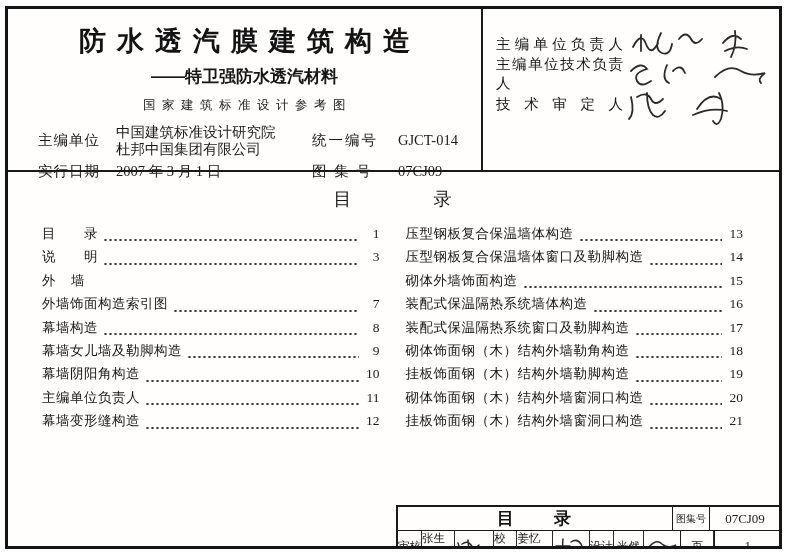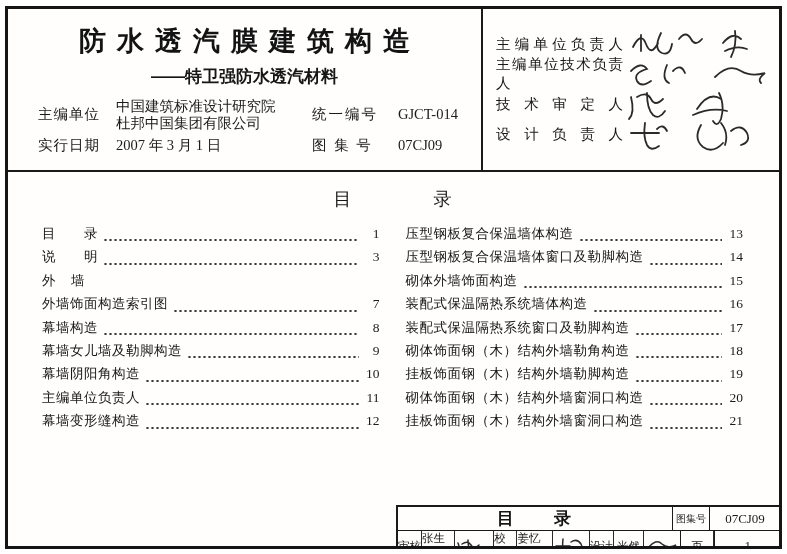--- a/index.html
+++ b/index.html
@@ -88,20 +88,21 @@
 </head>
 <body>
 
 <div class="paper"></div>
 <div class="sheet">
 
   <div class="hdr">
     <div class="hdr-left">
       <div class="doc-title">防水透汽膜建筑构造</div>
       <div class="doc-subtitle">——特卫强防水透汽材料</div>
+      <div class="doc-note">国家建筑标准设计参考图</div>
       <div class="info">
         <div class="info-row">
           <span class="i-label">主编单位</span>
           <span class="i-main">
             <span>中国建筑标准设计研究院</span><br>
             <span>杜邦中国集团有限公司</span>
           </span>
           <span class="i-label2">统一编号</span>
           <span class="i-val2">GJCT-014</span>
         </div>
@@ -135,29 +136,20 @@
       </div>
       <div class="sig-row">
         <span class="sig-label">技术审定人</span>
         <span class="sig-ink">
           <svg width="150" height="40" viewBox="0 0 150 40">
               <path class="ink" d="M4 12 q4 16 -2 22 M10 12 q10 -6 14 2 t12 0 M20 8 q0 16 6 22 q6 5 12 -4"></path>
               <path class="ink" d="M70 24 q12 -18 24 -10 M66 30 q18 -8 34 -4 M92 8 q6 12 2 26 q-4 9 -8 2"></path>
             </svg>
         </span>
       </div>
-      <div class="sig-row">
-        <span class="sig-label">设计负责人</span>
-        <span class="sig-ink">
-          <svg width="150" height="40" viewBox="0 0 150 40">
-              <path class="ink" d="M4 18 h28 M18 8 q-2 14 2 22 q4 7 12 1 M30 14 q6 -6 10 2"></path>
-              <path class="ink" d="M74 10 q-8 14 2 22 q10 7 20 -4 M94 8 q8 10 4 22 M104 16 q10 -8 16 2 q4 9 -6 12"></path>
-            </svg>
-        </span>
-      </div>
     </div>
   </div>
 
   <div class="content">
     <div class="toc-heading">目　　　　录</div>
 
     <div class="toc-cols">
       <div class="toc-col">
         <div class="toc-row">
             <span class="toc-title">目　　录</span>

